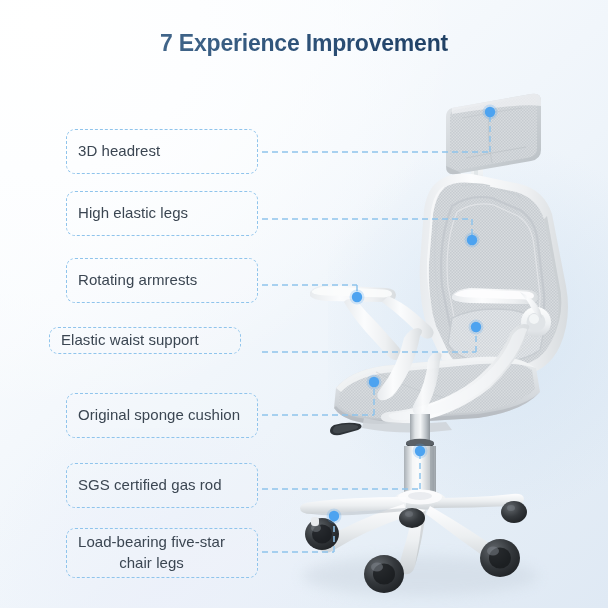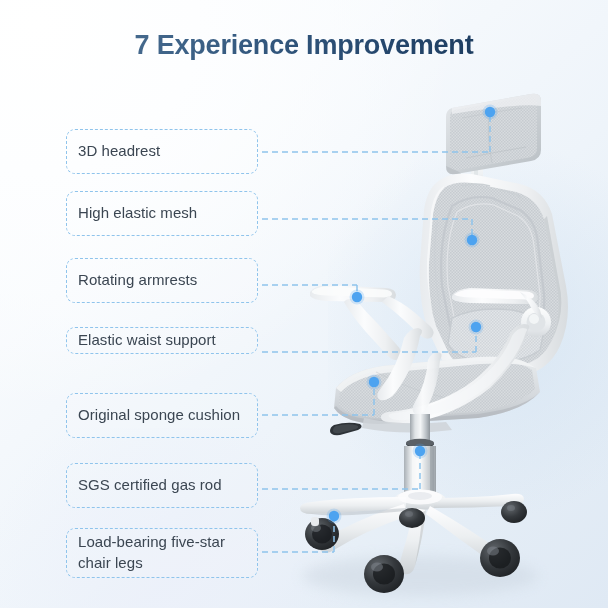--- a/index.html
+++ b/index.html
@@ -28,21 +28,21 @@
     position:absolute; left:-40px; bottom:-120px;
     width:420px; height:300px;
     background:radial-gradient(circle at 50% 50%, rgba(236,240,250,.8) 0%, rgba(236,240,250,0) 72%);
     pointer-events:none;
   }
 
   
   #title {
     position:absolute; left:0; top:30px; width:608px;
     text-align:center;
-    font-size:27px; font-weight:bold;
+    font-size:23px; font-weight:bold;
     letter-spacing:-.2px;
     line-height:1.18;
     background:linear-gradient(100deg,#5d7f9e 0%,#4a6e91 16%,#355a80 40%,#24466c 64%,#1b3a5c 85%,#16334f 100%);
     -webkit-background-clip:text; background-clip:text;
     -webkit-text-fill-color:transparent; color:transparent;
     white-space:nowrap;
   }
 
   
   #connectors { position:absolute; left:0; top:0; width:608px; height:608px; }
@@ -343,32 +343,32 @@
         <circle cx="334" cy="516" r="7.5" fill="#4da3f0" opacity="0.22"></circle>
         <circle cx="334" cy="516" r="5.2" fill="#4da3f0"></circle>
       </g>
     </svg>
 
   <div id="labels">
       <div class="label-box" style="left: 66px; top: 129px; width: 192px; height: 45px;">
         <div class="txt">3D headrest</div>
       </div>
       <div class="label-box" style="left: 66px; top: 191px; width: 192px; height: 45px;">
-        <div class="txt">High elastic mesh</div>
+        <div class="txt">High elastic legs</div>
       </div>
       <div class="label-box" style="left: 66px; top: 258px; width: 192px; height: 45px; align-items: center;">
         <div class="txt">Rotating armrests</div>
       </div>
-      <div class="label-box" style="left: 66px; top: 327px; width: 192px; height: 27px;">
+      <div class="label-box" style="left: 49px; top: 327px; width: 192px; height: 27px;">
         <div class="txt">Elastic waist support</div>
       </div>
       <div class="label-box" style="left: 66px; top: 393px; width: 192px; height: 45px;">
         <div class="txt">Original sponge cushion</div>
       </div>
       <div class="label-box" style="left: 66px; top: 463px; width: 192px; height: 45px; text-align: center;">
         <div class="txt">SGS certified gas rod</div>
       </div>
-      <div class="label-box" style="left: 66px; top: 528px; width: 192px; height: 50px;">
+      <div class="label-box" style="left: 66px; top: 528px; width: 192px; height: 50px; text-align: center;">
         <div class="txt">Load-bearing five-star<br>chair legs</div>
       </div>
     </div>
 
 </div>
 
 </body></html>

